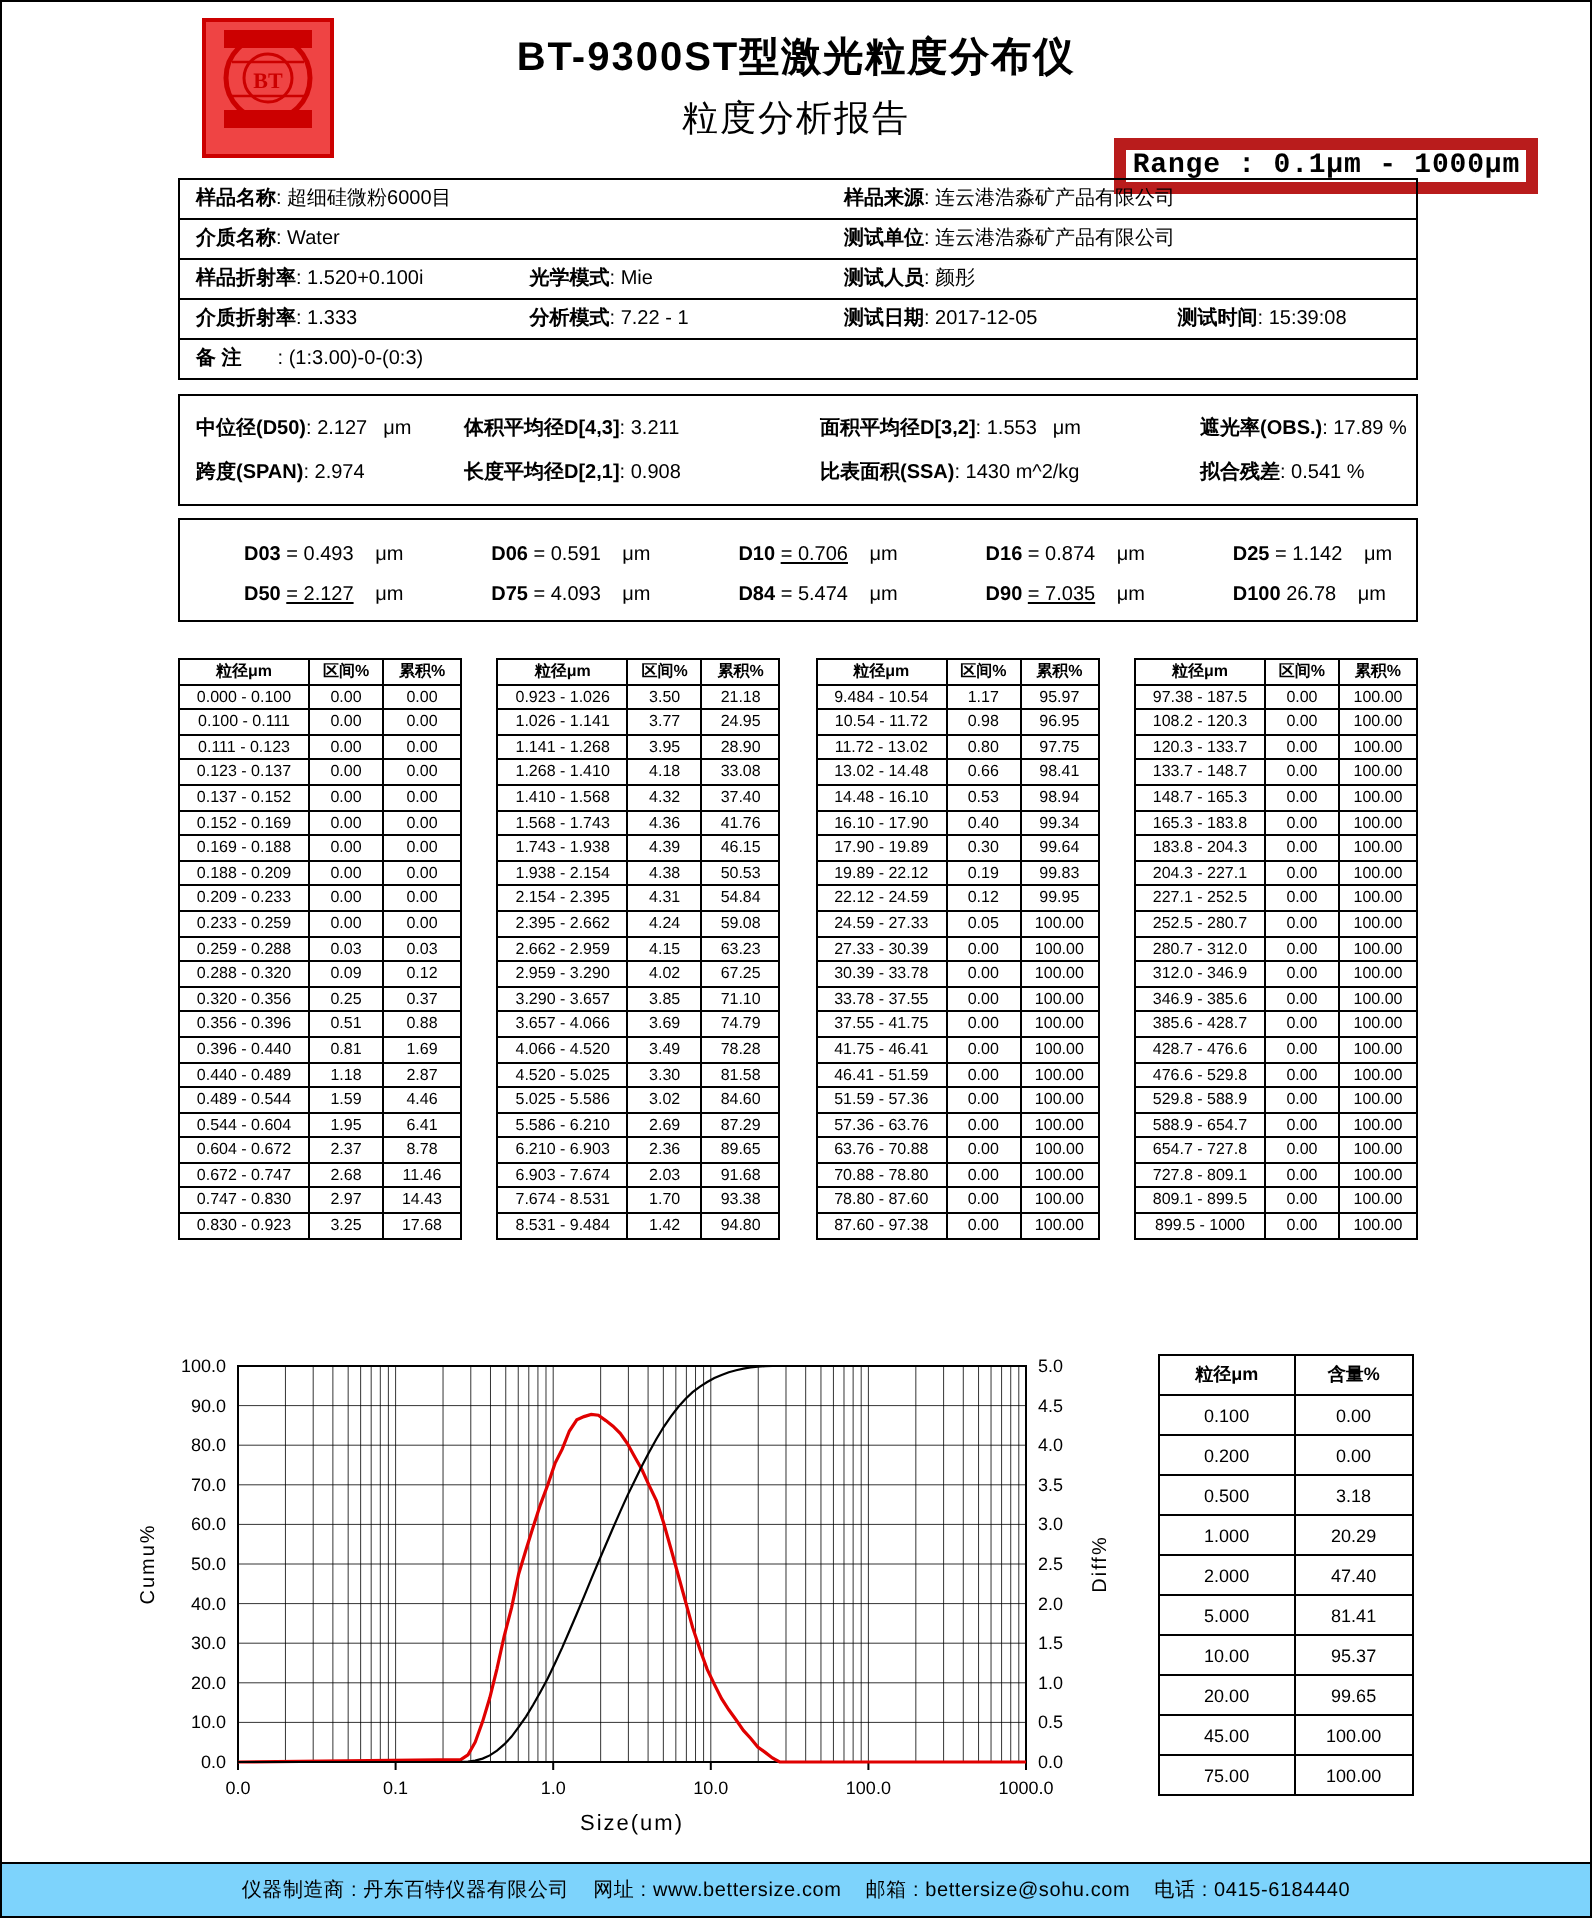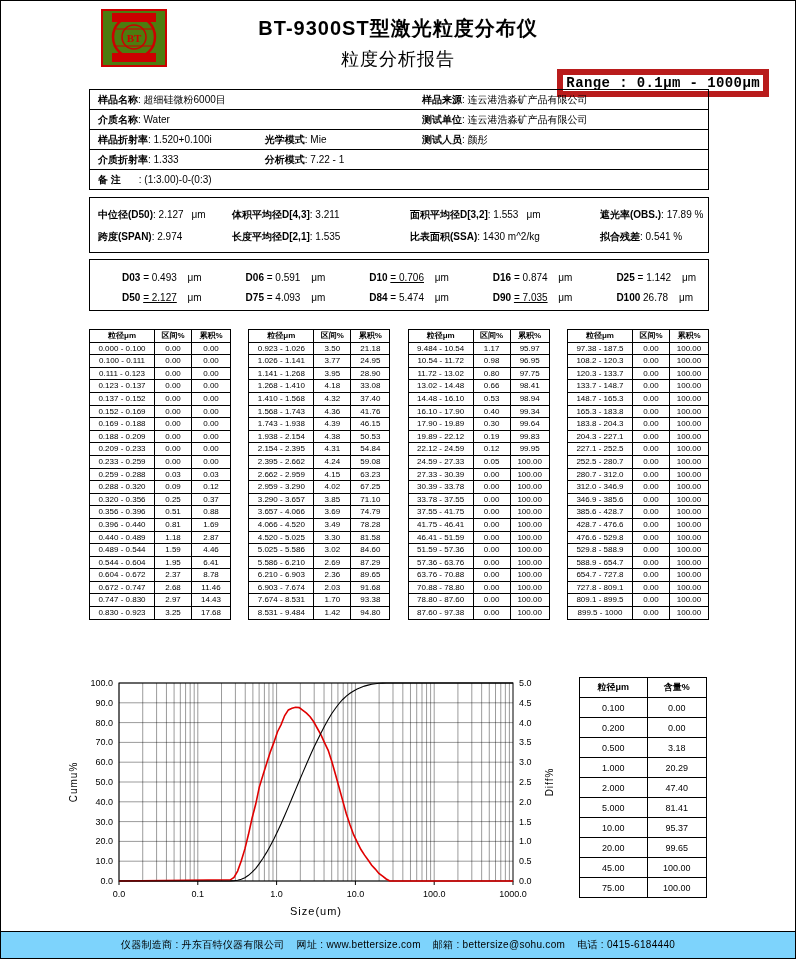--- a/index.html
+++ b/index.html
@@ -11,23 +11,23 @@
     -webkit-font-smoothing:none;
   }
   #page{
     position:relative;width:796px;height:959px;
     border:1px solid #000;box-sizing:border-box;
     background:#fff;
   }
   
   .header{position:relative;height:82px;}
   .logo{
-    position:absolute;left:100px;top:8px;width:66px;height:58px;
-    border:2px solid #c00;box-sizing:border-box;background:#4d7c0f;
-    display:flex;align-items:flex-end;justify-content:center;
+    position:absolute;left:100px;top:8px;width:66px;height:70px;
+    border:2px solid #c00;box-sizing:border-box;background:#ef4444;
+    display:flex;align-items:flex-start;justify-content:center;
   }
   .logo svg{display:block;}
   .title-main{
     position:absolute;left:0;right:0;top:14px;text-align:center;
     font-size:20px;font-weight:bold;letter-spacing:1px;
   }
   .title-sub{
     position:absolute;left:0;right:0;top:46px;text-align:center;
     font-size:18px;font-weight:normal;letter-spacing:1px;
   }
@@ -139,37 +139,41 @@
         <span class="half"><span class="lbl">样品折射率</span><span>: 1.520+0.100i</span></span>
         <span class="lbl">光学模式</span><span>: Mie</span>
       </div>
       <div class="cR"><span class="lbl">测试人员</span><span>: 颜彤</span></div>
     </div>
     <div class="row b">
       <div class="cL">
         <span class="half"><span class="lbl">介质折射率</span><span>: 1.333</span></span>
         <span class="lbl">分析模式</span><span>: 7.22 - 1</span>
       </div>
+      <div class="cR">
+        <span class="half"><span class="lbl">测试日期</span><span>: 2017-12-05</span></span>
+        <span class="lbl">测试时间</span><span>: 15:39:08</span>
+      </div>
     </div>
     <div class="row">
       <div class="cL"><span class="lbl">备  注</span><span style="padding-left:18px">: (1:3.00)-0-(0:3)</span></div>
       <div class="cR"></div>
     </div>
   </div>
 
   <div class="stats">
     <div class="srow">
       <div class="s1"><span class="lbl">中位径(D50)</span><span>: 2.127</span><span class="u">μm</span></div>
       <div class="s2"><span class="lbl">体积平均径D[4,3]</span><span>: 3.211</span></div>
       <div class="s3"><span class="lbl">面积平均径D[3,2]</span><span>: 1.553</span><span class="u">μm</span></div>
       <div class="s4"><span class="lbl">遮光率(OBS.)</span><span>: 17.89 %</span></div>
     </div>
     <div class="srow">
       <div class="s1"><span class="lbl">跨度(SPAN)</span><span>: 2.974</span></div>
-      <div class="s2"><span class="lbl">长度平均径D[2,1]</span><span>: 1.535</span></div>
+      <div class="s2"><span class="lbl">长度平均径D[2,1]</span><span>: 0.908</span></div>
       <div class="s3"><span class="lbl">比表面积(SSA)</span><span>: 1430  m^2/kg</span></div>
       <div class="s4"><span class="lbl">拟合残差</span><span>: 0.541 %</span></div>
     </div>
   </div>
 
   <div class="dvals">
     <div class="drow">
       <div class="dcell"><span class="lbl">D03</span> <span>= 0.493</span> <span class="u">μm</span></div>
       <div class="dcell"><span class="lbl">D06</span> <span>= 0.591</span> <span class="u">μm</span></div>
       <div class="dcell"><span class="lbl">D10</span> <span class="ul">= 0.706</span> <span class="u">μm</span></div>

